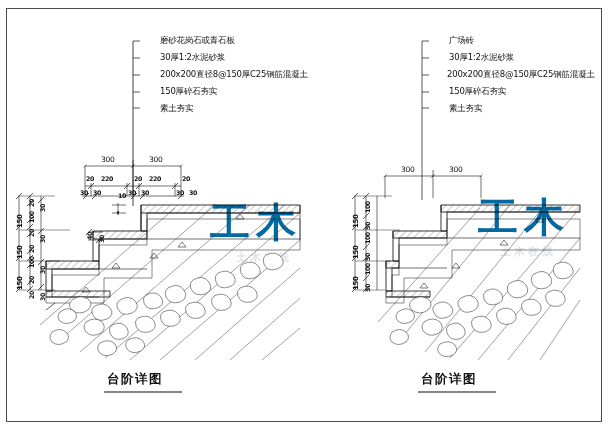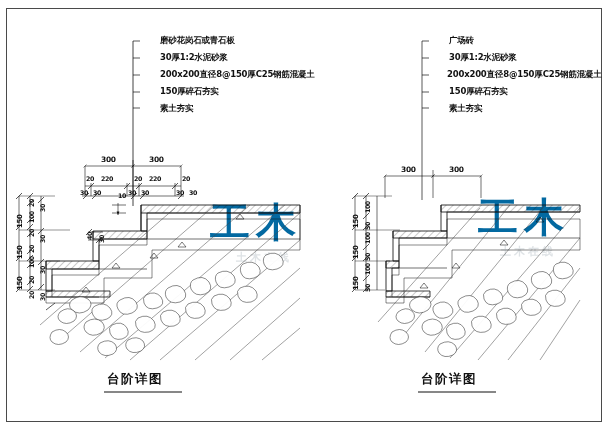--- a/index.html
+++ b/index.html
@@ -4,23 +4,23 @@
 <style>
   html,body{margin:0;padding:0;background:#ffffff;}
   body{width:610px;height:432px;overflow:hidden;
        font-family:"DejaVu Sans","Liberation Sans",sans-serif;}
   #sheet{position:relative;width:610px;height:432px;background:#fff;}
   .frame{position:absolute;left:6px;top:8px;width:596px;height:414px;
          border:1px solid #4a4a4a;box-sizing:border-box;}
   svg.cad{position:absolute;left:0;top:0;width:610px;height:432px;}
   .lbl{position:absolute;white-space:nowrap;color:#111;
        font-family:"DejaVu Sans","Liberation Sans",sans-serif;
-       font-weight:bold;line-height:1;}
+       font-weight:normal;line-height:1;}
   .note{font-size:8.5px;letter-spacing:-0.2px;}
-  .dim{font-size:7.5px;font-weight:bold;letter-spacing:-0.3px;}
+  .dim{font-size:7.5px;font-weight:normal;letter-spacing:-0.3px;}
   .dimv{font-size:7px;font-weight:bold;letter-spacing:-0.4px;
         transform-origin:0 0;transform:rotate(-90deg);}
   .tiny{font-size:6.3px;font-weight:bold;letter-spacing:-0.4px;}
   .tinyv{font-size:6.3px;font-weight:bold;letter-spacing:-0.5px;
          transform-origin:0 0;transform:rotate(-90deg);}
   .title{font-size:12.5px;font-weight:bold;letter-spacing:1.5px;color:#111;}
   .wm{position:absolute;color:#0369a1;font-weight:bold;
       font-family:"DejaVu Sans","Liberation Sans",sans-serif;
       font-size:40px;letter-spacing:6px;user-select:none;}
   .wm2{font-size:11px;letter-spacing:3px;color:#dfe3e6;margin-top:12px;}

